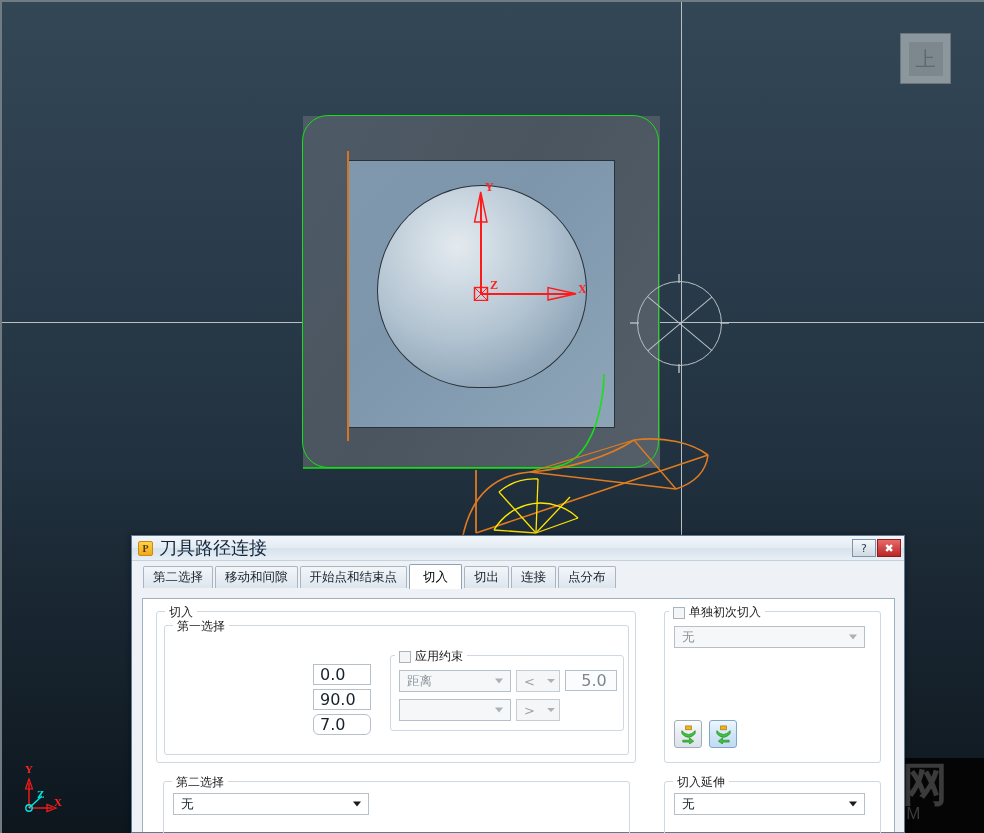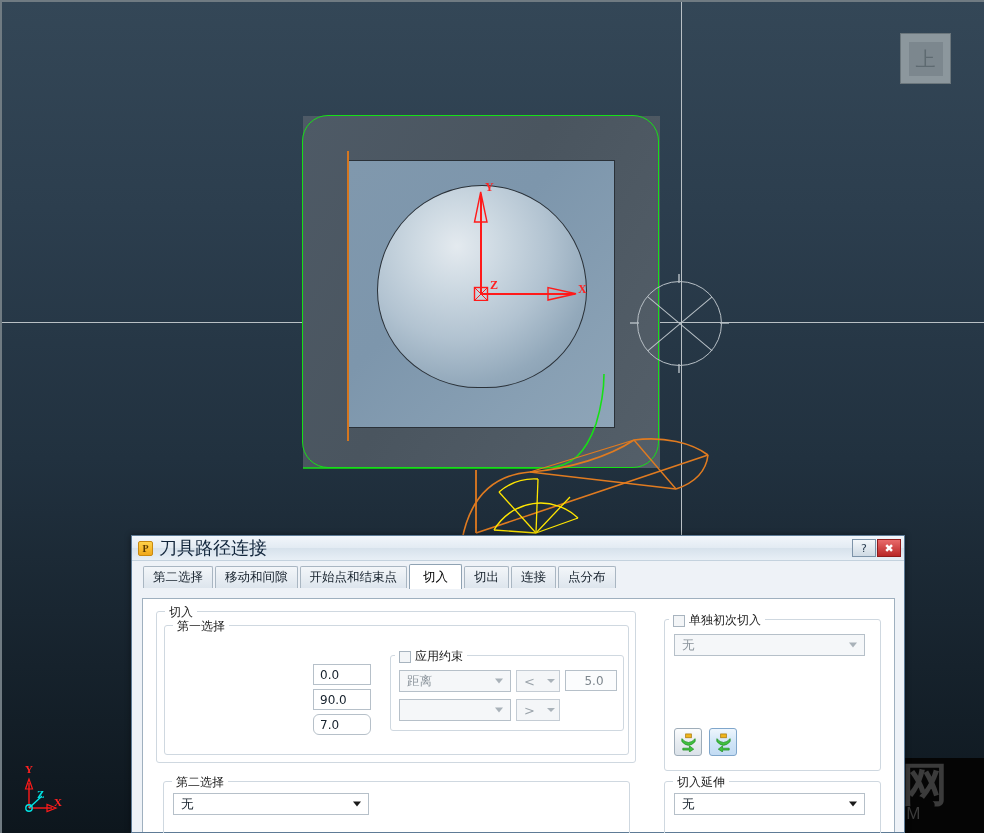--- a/index.html
+++ b/index.html
@@ -182,21 +182,21 @@
   }
   .combo .arrow{
     position:absolute;right:7px;top:50%;transform:translateY(-50%);
     width:0;height:0;border-left:4.5px solid transparent;border-right:4.5px solid transparent;
     border-top:5px solid #1a1a1a;
   }
   .combo.disabled{background:#f5f7f9;color:#8b949c;}
   .combo.disabled .arrow{border-top-color:#a9b2b9;}
   .txt{
     position:absolute;height:21px;border:1px solid #b6c0c9;background:#fff;box-sizing:border-box;
-    display:flex;align-items:center;padding-left:6px;font-size:12px;color:#16212c;
+    display:flex;align-items:center;padding-left:6px;font-size:16px;color:#16212c;
     font-family:"DejaVu Sans",sans-serif;
   }
   .txt.disabled{background:#fbfcfd;color:#7e878e;}
   .lnk{
     position:absolute;font-size:12.5px;color:#1a5fb4;text-decoration:underline;
     text-align:right;font-family:"DejaVu Sans",sans-serif;cursor:pointer;
   }
   .opbox{
     position:absolute;height:22px;width:44px;border:1px solid #c4ccd4;background:#f4f6f8;
     box-sizing:border-box;display:flex;align-items:center;justify-content:space-between;
@@ -388,21 +388,21 @@
     </div>
 
     <div class="group" style="left:20px;top:182px;width:467px;height:62px;">
       <span class="glabel">第二选择</span>
       <div class="combo" style="left:9px;top:11px;width:196px;">
         <span>无</span>
         <span class="arrow"></span>
       </div>
     </div>
 
-    <div class="group" style="left:521px;top:12px;width:217px;height:152px;margin-top:8px;">
+    <div class="group" style="left:521px;top:12px;width:217px;height:152px;">
       <span class="glabel chk">
         <span class="cbx"></span>
         <span>单独初次切入</span>
       </span>
       <div class="combo disabled" style="left:9px;top:14px;width:191px;">
         <span>无</span>
         <span class="arrow"></span>
       </div>
 
       <div class="iconbtn" style="left:9px;top:108px;">

